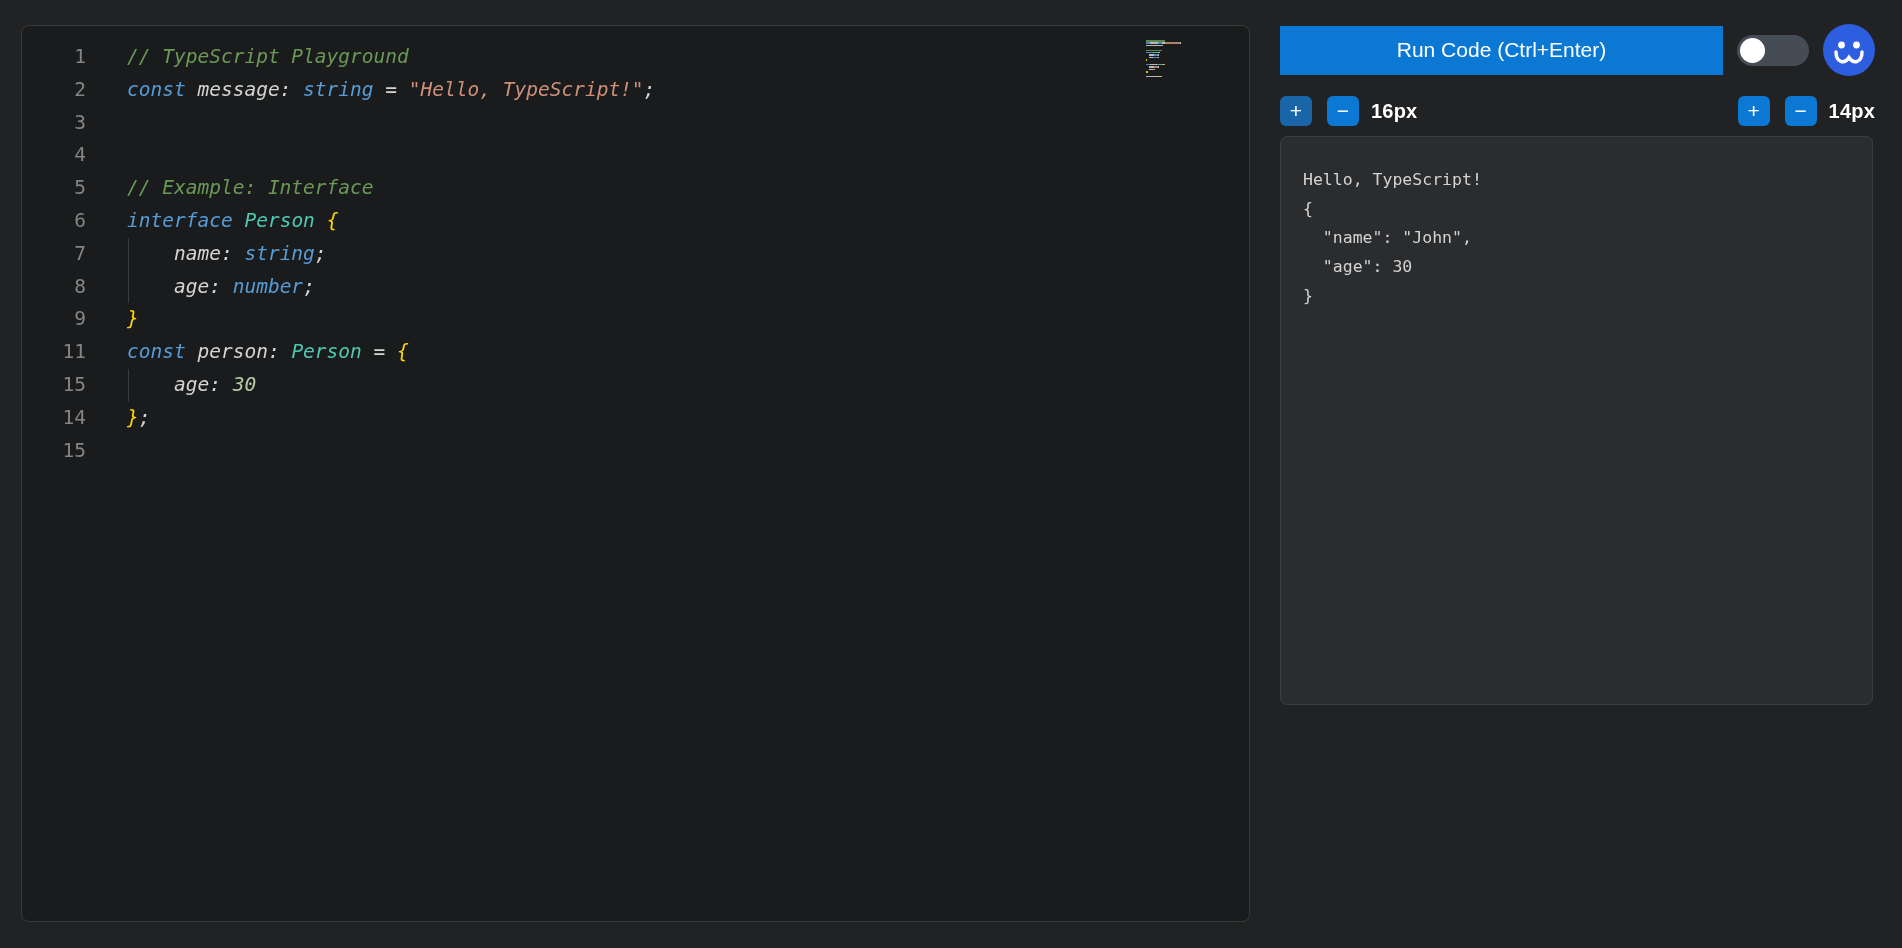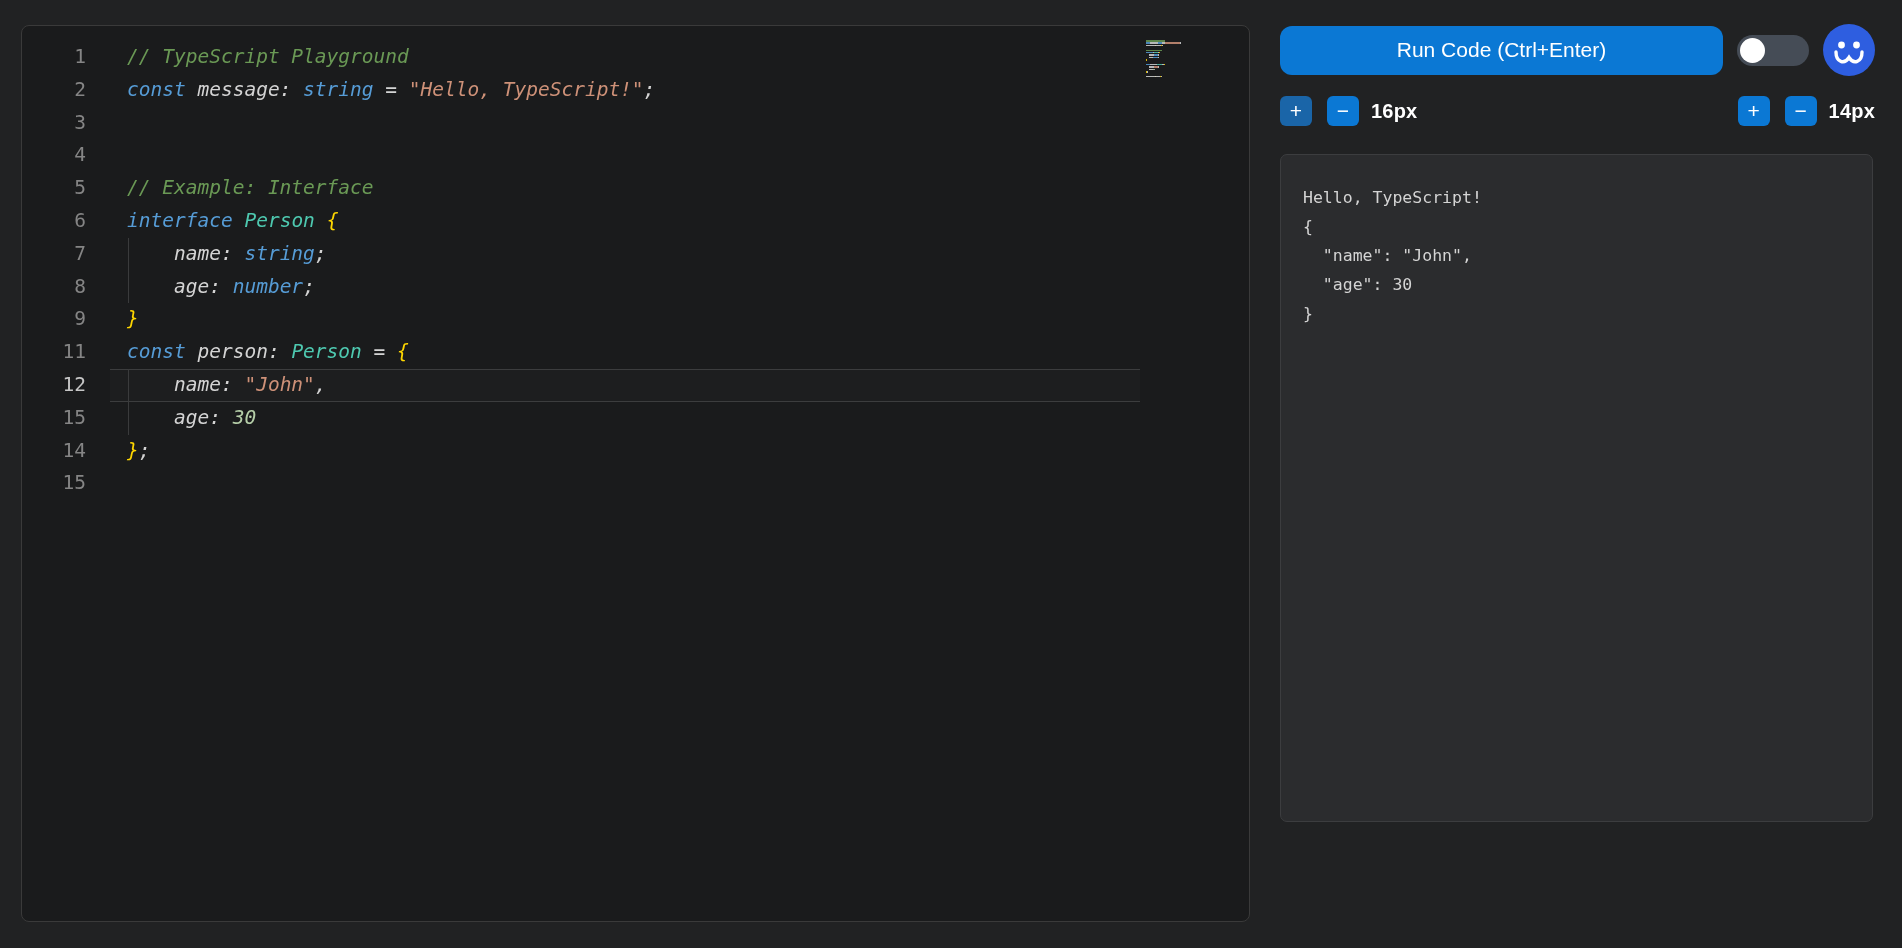--- a/index.html
+++ b/index.html
@@ -77,21 +77,21 @@
   .mm-line { display:flex; height:1.5px; margin-bottom:0.9px; }
   .mm-seg { height:1.5px; background:currentColor; opacity:.85; flex:none; }
 
   
   .right-col { width:595px; flex:none; display:flex; flex-direction:column; }
 
   .top-row { display:flex; align-items:center; height:50px; }
   .run-button {
     width:443px; height:49px; flex:none;
     background: var(--accent-blue, #0b78d4);
-    color:#fff; border:none; border-radius:12px;
+    color:#fff; border:none; border-radius:0;
     font-family:"Liberation Sans", sans-serif;
     font-size:21px; cursor:pointer;
   }
   .toggle {
     margin-left:auto;
     width:72px; height:31px; flex:none;
     background: var(--toggle-track, #454c56);
     border-radius:16px; position:relative; cursor:pointer;
   }
   .toggle .knob {
@@ -120,22 +120,22 @@
   .size-btn.dark { background: var(--accent-blue-dark, #1a65a8); }
   .size-btn + .size-btn { margin-left:15px; }
   .size-label {
     margin-left:12px;
     color:#fff; font-size:20px; font-weight:600;
     letter-spacing:0.2px;
   }
   .controls-right { margin-left:auto; display:flex; align-items:center; }
 
   .output-panel {
-    margin-top:28px;
-    width:593px; height:668px;
+    margin-top:10px;
+    width:593px; height:569px;
     background: var(--output-bg, #2b2c2e);
     border:1px solid var(--output-border, #3c3d3f);
     border-radius:7px;
     padding:28px 18px 0 22px;
     font-family:"DejaVu Sans Mono", monospace;
     font-size:16.5px; line-height:29px;
     color: var(--output-text, #d4d4d4);
     white-space:pre;
     overflow:hidden;
   }
@@ -150,21 +150,20 @@
         <div class="code-line"><span class="ln">1</span><span class="code"><span class="tk-cmt">// TypeScript Playground</span></span></div>
         <div class="code-line"><span class="ln">2</span><span class="code"><span class="tk-kw">const</span><span class="tk-plain"> message: </span><span class="tk-kw">string</span><span class="tk-plain"> = </span><span class="tk-str">"Hello, TypeScript!"</span><span class="tk-plain">;</span></span></div>
         <div class="code-line"><span class="ln">3</span></div>
         <div class="code-line"><span class="ln">4</span><span class="code"></span></div>
         <div class="code-line"><span class="ln">5</span><span class="code"><span class="tk-cmt">// Example: Interface</span></span></div>
         <div class="code-line"><span class="ln">6</span><span class="code"><span class="tk-kw">interface</span><span class="tk-plain"> </span><span class="tk-type">Person</span><span class="tk-plain"> </span><span class="tk-brk">{</span></span></div>
         <div class="code-line has-guide"><div class="guide"></div><span class="ln">7</span><span class="code"><span class="tk-plain">    name: </span><span class="tk-kw">string</span><span class="tk-plain">;</span></span></div>
         <div class="code-line has-guide"><div class="guide"></div><span class="ln">8</span><span class="code"><span class="tk-plain">    age: </span><span class="tk-kw">number</span><span class="tk-plain">;</span></span></div>
         <div class="code-line"><span class="ln">9</span><span class="code"><span class="tk-brk">}</span></span></div>
         <div class="code-line"><span class="ln">11</span><span class="code"><span class="tk-kw">const</span><span class="tk-plain"> person: </span><span class="tk-type">Person</span><span class="tk-plain"> = </span><span class="tk-brk">{</span></span></div>
-        <div class="code-line current has-guide"><div class="hl"></div><div class="guide"></div><span class="ln">12</span><span class="code"><span class="tk-plain">    name: </span><span class="tk-str">"John"</span><span class="tk-plain">,</span></span></div>
         <div class="code-line has-guide"><div class="guide"></div><span class="ln">15</span><span class="code"><span class="tk-plain">    age: </span><span class="tk-num">30</span></span></div>
         <div class="code-line"><span class="ln">14</span><span class="code"><span class="tk-brk">}</span><span class="tk-plain">;</span></span></div>
         <div class="code-line"><span class="ln">15</span><span class="code"></span></div>
       </div>
     <div class="minimap" id="minimap">
         <div class="mm-line">
           <span class="mm-seg tk-cmt" style="width: 18.72px;"></span>
         </div>
         <div class="mm-line">
           <span class="mm-seg tk-kw" style="width: 3.9px;"></span>

